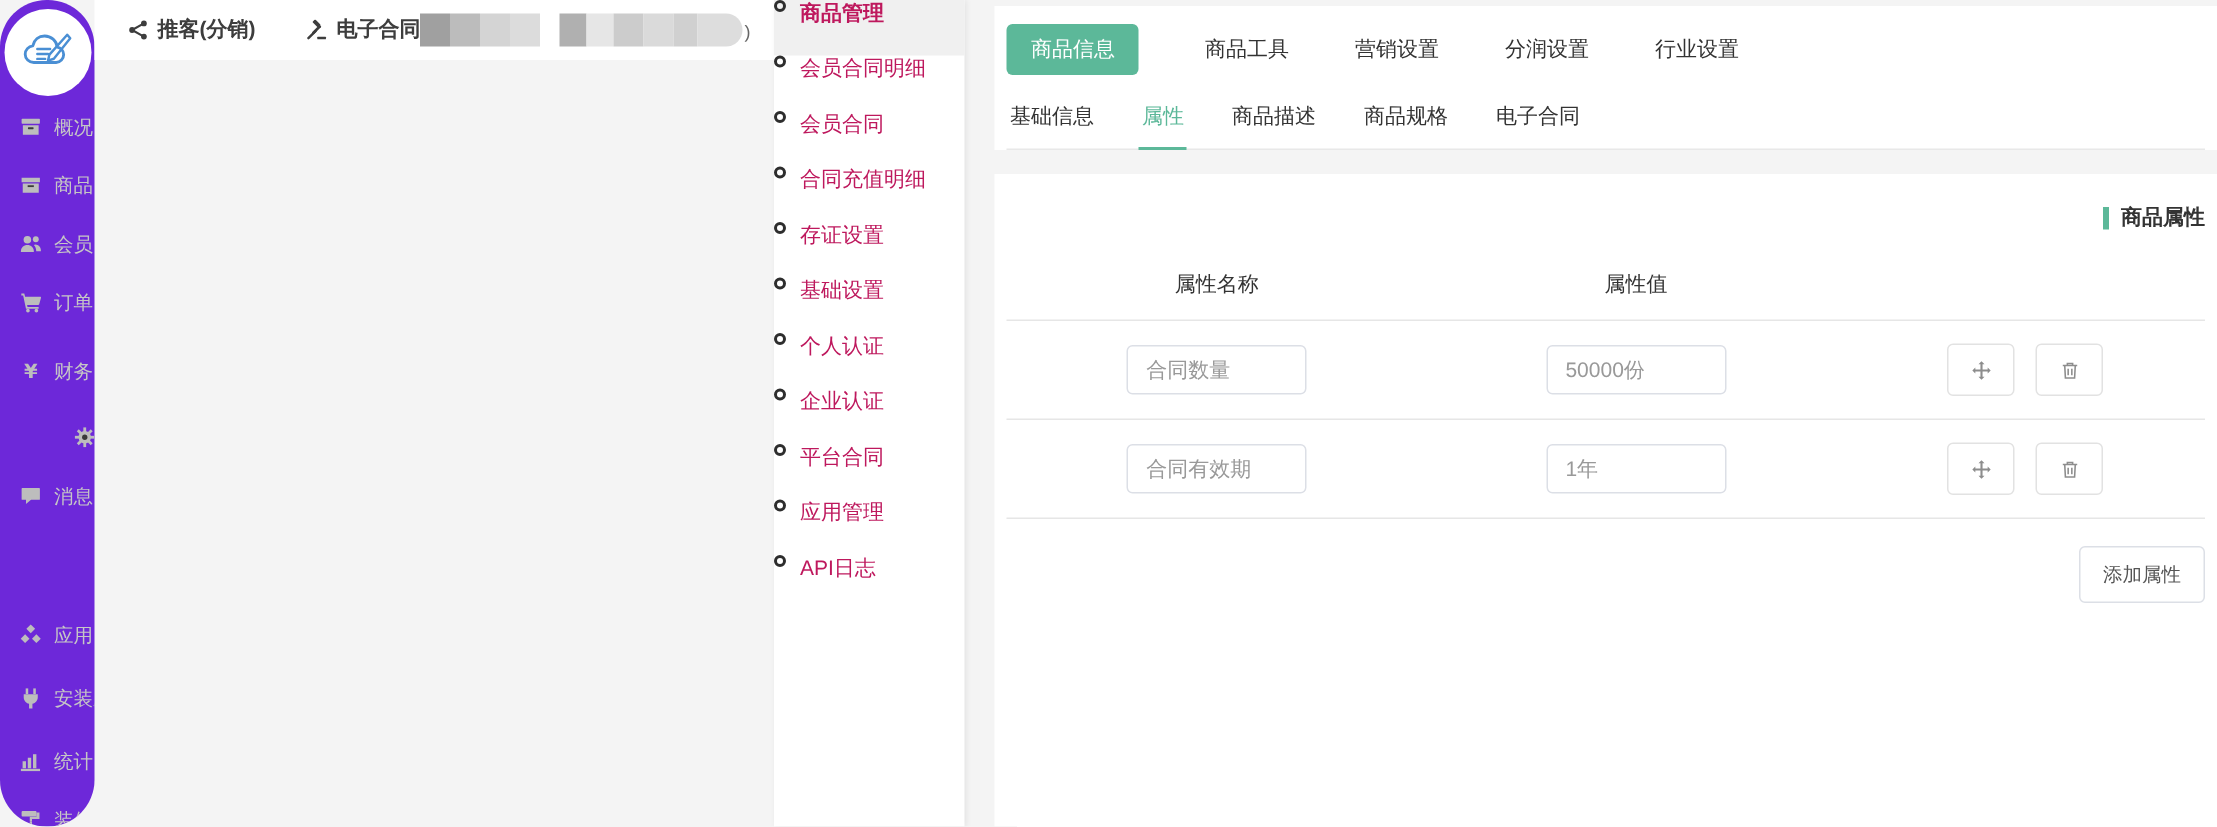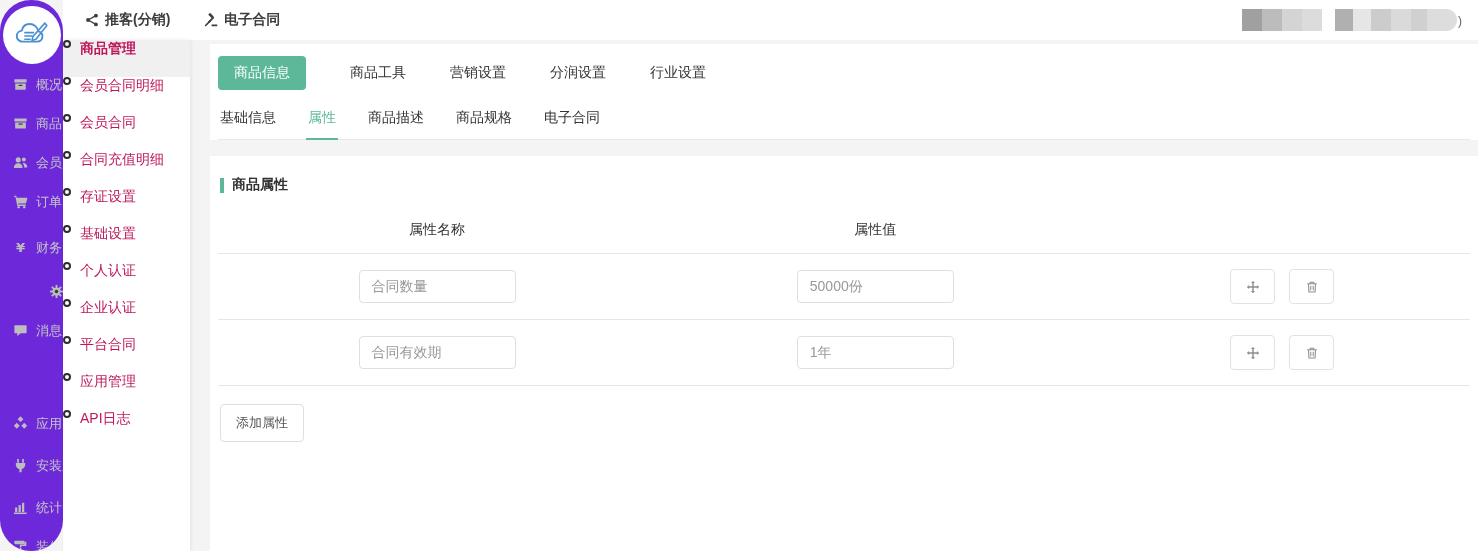--- a/index.html
+++ b/index.html
@@ -19,21 +19,21 @@
   .rail-nav { display:flex; flex-direction:column; margin-top:1px; }
   .rail-item { display:flex; align-items:center; gap:7px; height:39px; padding-left:11px;
                color:#c6c6c6; font-size:13px; cursor:pointer; white-space:nowrap; }
   .rail-item .ric { width:18px; display:flex; justify-content:center; color:#bdbdbd; flex-shrink:0; }
   .rail-item:nth-child(5){ margin-top:7px; }
   .rail-item:nth-child(6){ margin-top:5px;margin-left:36px; }
   .rail-item:nth-child(8){ margin-top:54px; }
   .rail-item:nth-child(9){ margin-top:3px; }
   .rail-item:nth-child(10){ margin-top:3px; }
 
-  .right { flex:1; display:flex; flex-direction:column; min-width:0; }
+  .right { flex:1; display:flex; flex-direction:row; min-width:0; }
 
   
   .topbar { height:40px; background:#fff; display:flex; align-items:center;
             padding:0 16px 0 22px; flex-shrink:0; }
   .topnav { display:flex; gap:34px; }
   .topnav-item { display:flex; align-items:center; gap:6px; font-weight:bold; color:#3d3d3d; cursor:pointer; }
   .topnav-item .tic { display:flex; color:#3d3d3d; }
   .account { margin-left:auto; display:flex; align-items:flex-end; }
   .mosaic { display:flex; height:22px; }
   .mosaic span { height:22px; }
@@ -59,31 +59,31 @@
   
   .tabs-card { padding:12px 8px 0; margin-bottom:16px; }
   .tabs-row { display:flex; align-items:center; gap:44px; }
   .tab { color:#333; cursor:pointer; padding:8px 0; }
   .tab.active { background:#5cb899; color:#fff; padding:8px 16px; border-radius:4px; }
   .subtabs-row { display:flex; gap:28px; margin-top:10px; border-bottom:1px solid #e8e8e8; }
   .subtab { padding:9px 2px 11px; cursor:pointer; color:#333; }
   .subtab.active { color:#5cb899; border-bottom:2px solid #5cb899; margin-bottom:-1px; }
 
   
-  .main-card { flex:1; padding:18px 8px; display:flex; flex-direction:column; align-items:flex-start; }
+  .main-card { flex:1; padding:18px 8px; display:flex; flex-direction:column; align-items:flex-end; }
   .section-title { display:flex; align-items:center; gap:8px; font-weight:bold; color:#333; margin:2px 0 12px 2px; }
   .section-bar { width:4px; height:15px; background:#5cb899; }
 
   .attr-table { width:100%; }
   .attr-head, .attr-row { display:grid; grid-template-columns:35% 35% 30%; align-items:center; }
   .attr-head { height:48px; border-bottom:1px solid #e6e6e6; }
   .th { text-align:center; color:#333; }
   .attr-row { height:66px; border-bottom:1px solid #e6e6e6; }
   .cell { display:flex; justify-content:center; }
-  .attr-input { width:157px; height:33px; border:1px solid #dcdfe6; border-radius:4px;
+  .attr-input { width:120px; height:33px; border:1px solid #dcdfe6; border-radius:4px;
                 padding:0 12px; color:#999; font-size:14px; font-family:inherit; background:#fff; outline:none; }
   .actions { display:flex; justify-content:center; gap:14px; }
   .icon-btn { width:45px; height:35px; border:1px solid #e2e2e2; background:#fff; border-radius:4px;
               display:flex; align-items:center; justify-content:center; color:#8d8d8d; cursor:pointer; }
   .add-btn { margin:18px 0 0 2px; padding:9px 15px; background:#fff; border:1px solid #dcdfe6;
              border-radius:4px; color:#555; font-size:13px; cursor:pointer; font-family:inherit; }
   .bi { display:flex; }
 </style>
 </head>
 <body>

